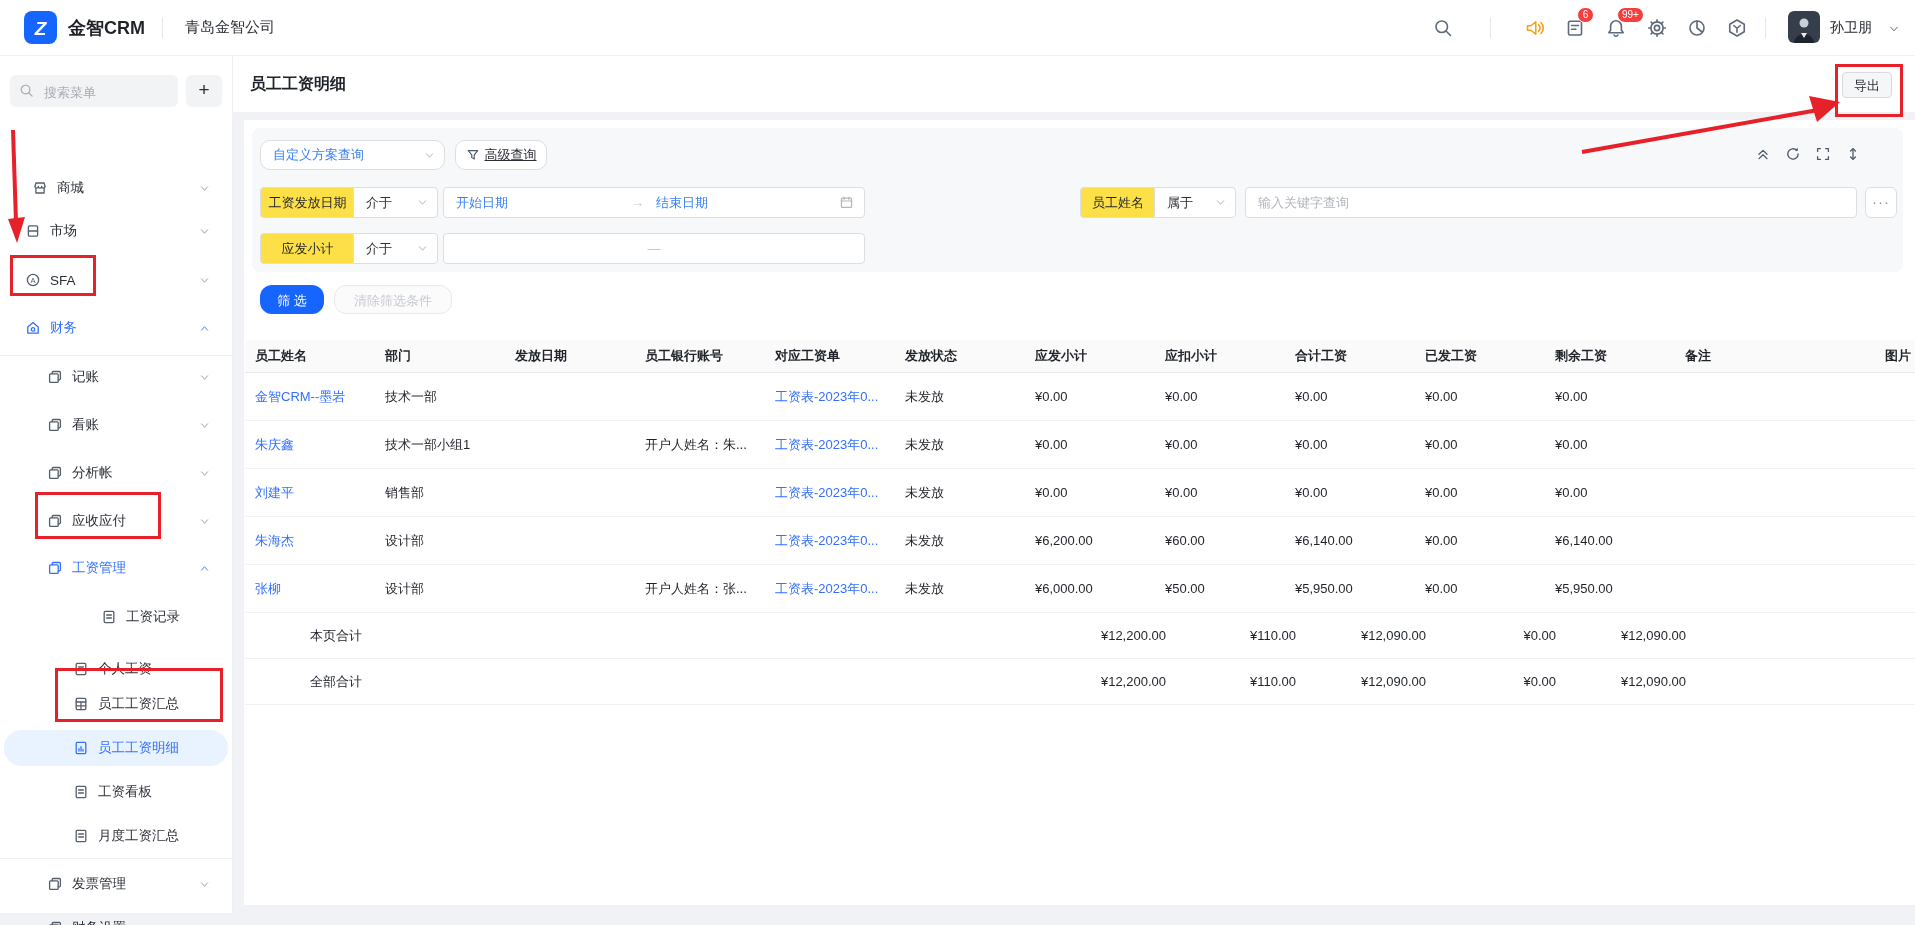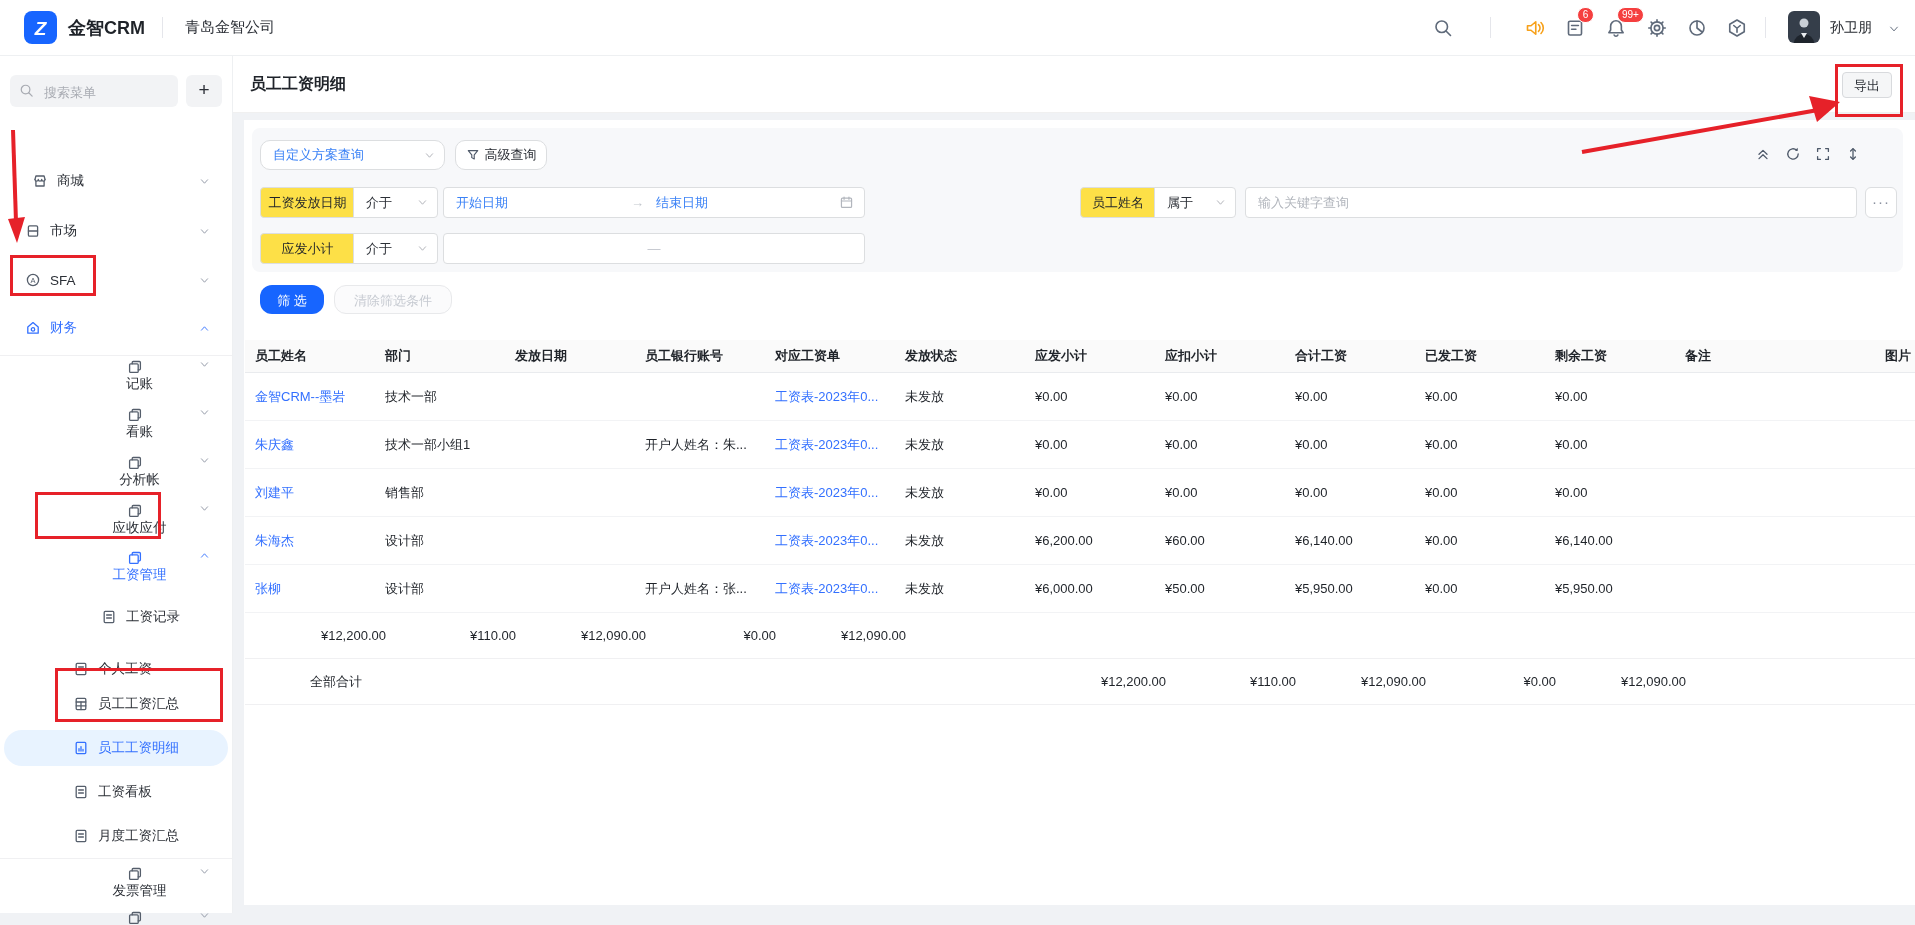--- a/index.html
+++ b/index.html
@@ -42,41 +42,41 @@
           font-size:19px;color:#2b2f36;text-align:center;line-height:30px;cursor:pointer;}
   .mi{position:absolute;left:0;width:232px;height:36px;display:flex;align-items:center;font-size:13.5px;color:#2b2f36;
       cursor:pointer;box-sizing:border-box;}
   .mi .ico{color:#555e6b;margin-right:9px;flex:0 0 auto;display:inline-block;}
   .mi .ico svg{width:16px;height:16px;}
   .mi .lbl{white-space:nowrap;}
   .mi .chev{position:absolute;right:22px;color:#8a919f;}
   .mi .chev svg{width:11px;height:11px;}
   .mi .chev.up svg{transform:rotate(180deg);}
   .mi.lvl1{padding-left:25px;}
-  .mi.lvl2{padding-left:47px;flex-direction:column;}
+  .mi.lvl2{padding-left:47px;}
   .mi.lvl3{padding-left:73px;}
   .mi.active{color:#3370ff;}
   .mi.active .ico,.mi.active .chev{color:#3370ff;}
   .mi.selected{left:4px;width:224px;padding-left:69px;background:#e8f3ff;border-radius:18px;color:#3370ff;}
   .mi.selected .ico{color:#3370ff;}
   .sb-div{position:absolute;left:0;width:232px;height:1px;background:#f0f0f2;}
   
   #pagehead{position:absolute;left:233px;top:55px;width:1682px;height:57px;background:#fff;border-bottom:1px solid #f0f0f0;}
   #pagetitle{position:absolute;left:250px;top:74px;font-size:16px;font-weight:bold;color:#1f2329;}
   #exportbtn{position:absolute;left:1842px;top:72px;width:50px;height:26px;background:#f5f6f7;border:1px solid #d8dadd;
              border-radius:4px;font-size:13px;color:#2b2f36;text-align:center;line-height:24px;box-sizing:border-box;cursor:pointer;}
   #panel{position:absolute;left:244px;top:120px;width:1671px;height:785px;background:#fff;}
   #filterwrap{position:absolute;left:252px;top:128px;width:1651px;height:144px;background:#f7f8fa;border-radius:8px;}
   .ctrl{position:absolute;box-sizing:border-box;background:#fff;border:1px solid #dcdee0;font-size:13px;}
   .ph{color:#3b82f6;}
   .selchev{position:absolute;right:9px;top:50%;margin-top:-5.5px;color:#a8abb2;}
   .selchev svg{width:11px;height:11px;}
   #schemesel{left:260px;top:140px;width:185px;height:30px;border-radius:10px;line-height:28px;padding-left:12px;cursor:pointer;}
   #advbtn{left:455px;top:140px;width:92px;height:30px;border-radius:10px;display:flex;align-items:center;justify-content:center;
-          gap:5px;color:#2b2f36;cursor:pointer;}
+          gap:5px;color:#2b2f36;cursor:pointer;text-decoration:underline;}
   #advbtn .ic svg{width:14px;height:14px;color:#4e5969;}
   .flabel{background:#fde047;color:#1f2329;text-align:center;border-radius:4px 0 0 4px;}
   .fop{border-radius:0 4px 4px 0;margin-left:-1px;padding-left:12px;cursor:pointer;color:#2b2f36;}
   .r2l{left:260px;top:187px;width:95px;height:31px;line-height:29px;}
   .r2o{left:354px;top:187px;width:85px;height:31px;line-height:29px;}
   #dateinput{left:443px;top:187px;width:422px;height:31px;border-radius:4px;line-height:29px;cursor:text;}
   #dateinput .start{position:absolute;left:12px;}
   #dateinput .arrow{position:absolute;left:187px;color:#c3c7cd;}
   #dateinput .end{position:absolute;left:212px;}
   #dateinput .cal{position:absolute;right:10px;top:7px;color:#b2b6bd;}
@@ -199,21 +199,21 @@
     <span class="ic">
       <svg viewBox="0 0 16 16">
           <circle cx="7" cy="7" r="4.6"></circle>
           <line x1="10.4" y1="10.4" x2="14" y2="14"></line>
         </svg>
       </span>
     <input placeholder="搜索菜单" style="">
   </div>
   <div class="sb-add">+</div>
   <div id="menu">
-      <div class="mi lvl1" style="top: 108px; padding-left: 32px;">
+      <div class="mi lvl1" style="top: 115px; padding-left: 32px;">
         <span class="ico ic">
           <svg viewBox="0 0 16 16">
             <path d="M3,6.4 L3.9,3 H12.1 L13,6.4"></path>
             <path d="M3,6.4 a1.65,1.65 0 0 0 3.3,0 a1.7,1.7 0 0 0 3.4,0 a1.65,1.65 0 0 0 3.3,0"></path>
             <path d="M3.9,8.4 V13 H12.1 V8.4"></path>
           </svg>
         </span>
         <span class="lbl">商城</span>
         <span class="chev ic">
           <svg viewBox="0 0 16 16">
@@ -616,20 +616,21 @@
         <div class="td c5">未发放</div>
         <div class="td c6">¥6,000.00</div>
         <div class="td c7">¥50.00</div>
         <div class="td c8">¥5,950.00</div>
         <div class="td c9">¥0.00</div>
         <div class="td c10">¥5,950.00</div>
         <div class="td c11"></div>
         <div class="td c12"></div>
       </div>
       <div class="sumr">
+        <div class="sum-label">本页合计</div>
         <div class="sum-val">¥12,200.00</div>
         <div class="sum-val">¥110.00</div>
         <div class="sum-val">¥12,090.00</div>
         <div class="sum-val">¥0.00</div>
         <div class="sum-val">¥12,090.00</div>
       </div>
       <div class="sumr">
         <div class="sum-label">全部合计</div>
         <div class="sum-val">¥12,200.00</div>
         <div class="sum-val">¥110.00</div>

